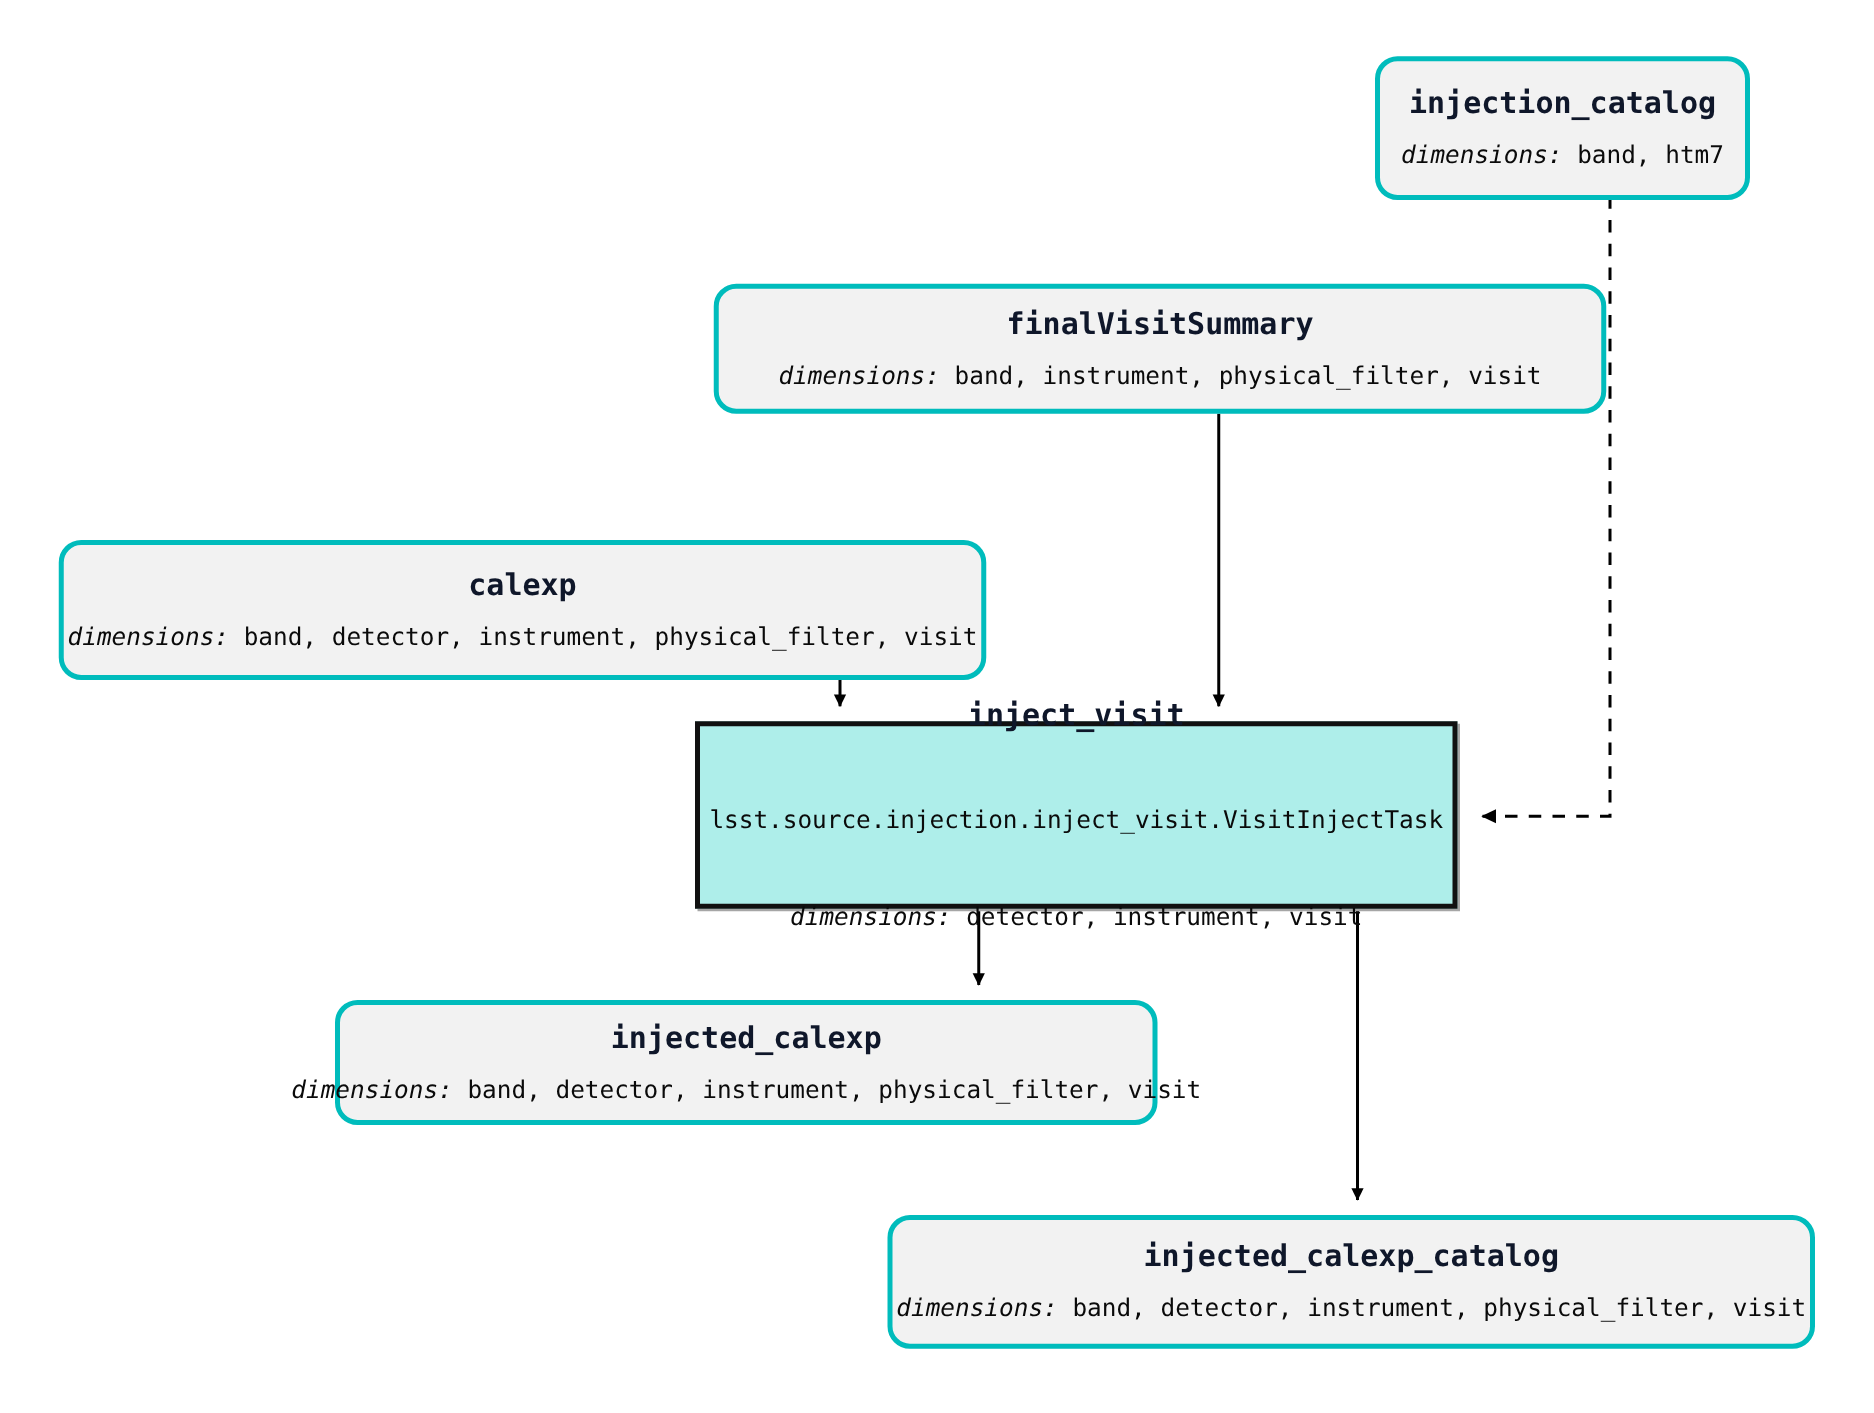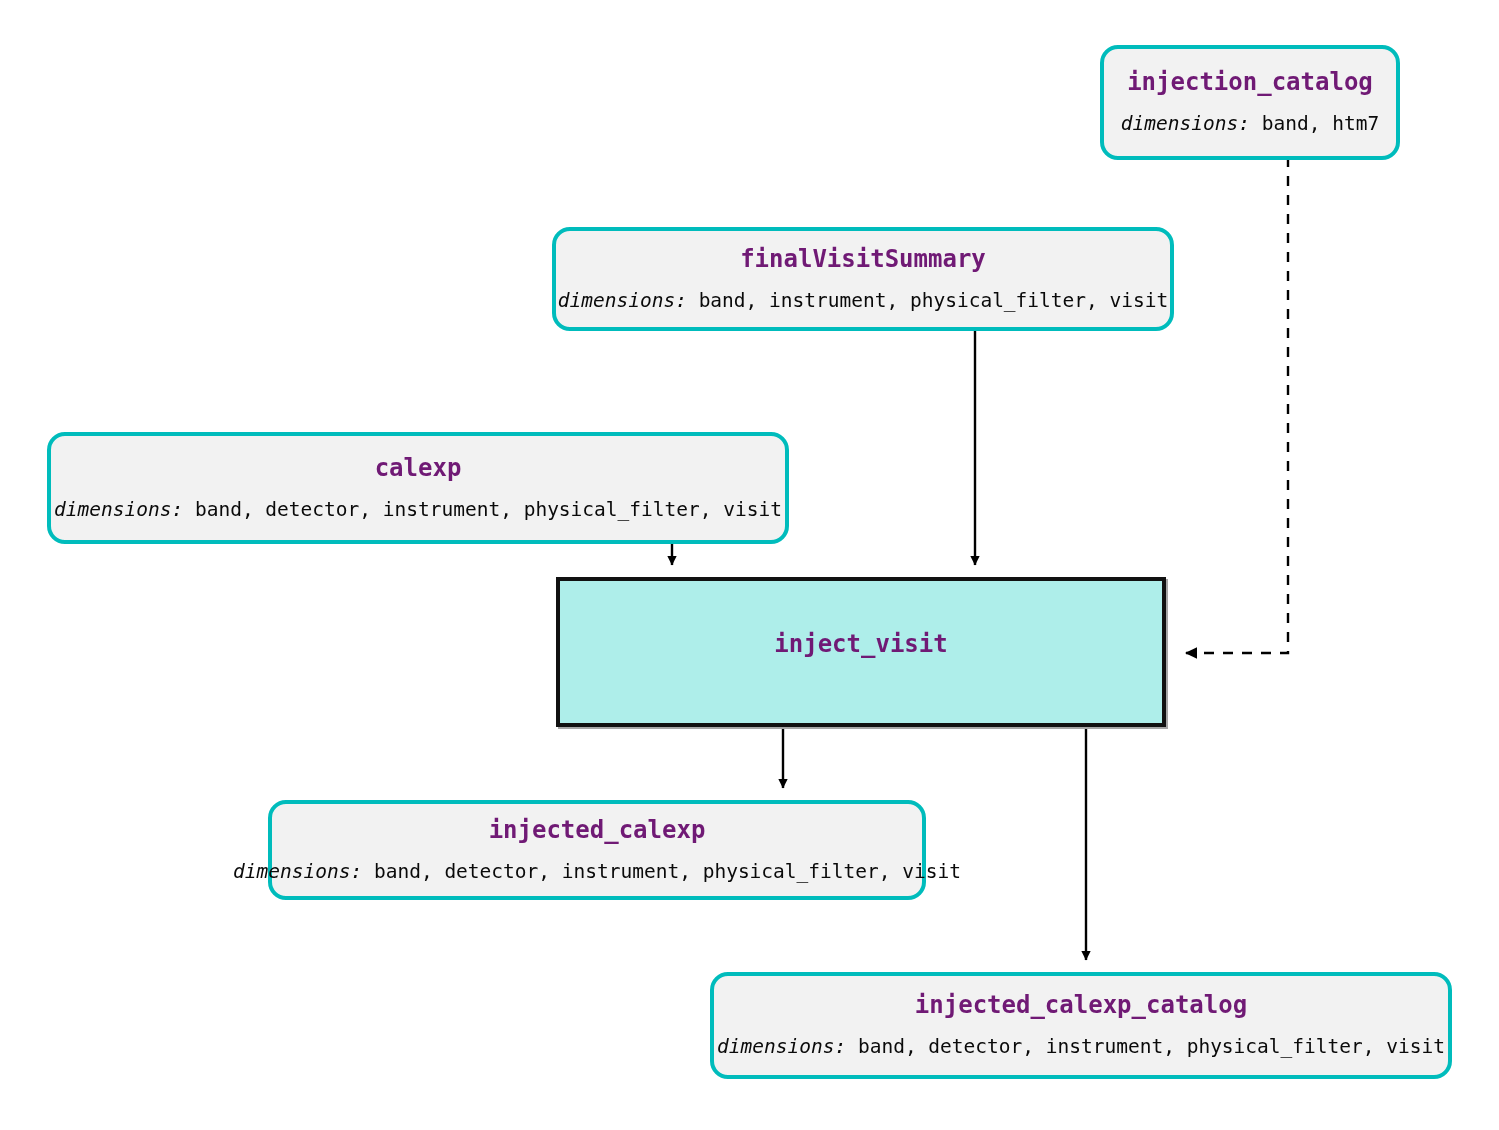--- a/index.html
+++ b/index.html
@@ -39,21 +39,21 @@
   .node.task {
     background: #aeeeea;
     border: 4px solid #111111;
     border-radius: 0;
     box-shadow: 2px 2px 0 0 rgba(0,0,0,0.35);
   }
   .node-title {
     font-family: "DejaVu Sans Mono", monospace;
     font-weight: bold;
     font-size: 24px;
-    color: #701a75;
+    color: #0f172a;
     letter-spacing: 0px;
     white-space: nowrap;
     line-height: 1.15;
   }
   .node-sub {
     font-family: "DejaVu Sans Mono", monospace;
     font-size: 19.5px;
     color: #0a0a0a;
     white-space: nowrap;
     line-height: 1.15;
@@ -109,36 +109,40 @@
     </g>
   </svg>
 
   <div class="node dataset" style="left:1100px; top:45px; width:300px; height:115px;">
     <div class="node-title">injection_catalog</div>
     <div class="node-sub">
       <span class="dim-label">dimensions:</span><span> band, htm7</span>
     </div>
   </div>
 
-  <div class="node dataset" style="left:552px; top:227px; width:622px; height:104px;">
+  <div class="node dataset" style="left:571px; top:227px; width:714px; height:104px;">
     <div class="node-title">finalVisitSummary</div>
     <div class="node-sub">
       <span class="dim-label">dimensions:</span><span> band, instrument, physical_filter, visit</span>
     </div>
   </div>
 
   <div class="node dataset" style="left:47px; top:402px; width:742px; height:112px;margin-top:30px;">
     <div class="node-title">calexp</div>
     <div class="node-sub">
       <span class="dim-label">dimensions:</span><span> band, detector, instrument, physical_filter, visit</span>
     </div>
   </div>
 
   <div class="node task" style="left:556px; top:577px; width:610px; height:150px;gap:45px;">
     <div class="node-title">inject_visit</div>
+    <div class="node-task-class">lsst.source.injection.inject_visit.VisitInjectTask</div>
+    <div class="node-sub">
+      <span class="dim-label">dimensions:</span><span> detector, instrument, visit</span>
+    </div>
   </div>
 
   <div class="node dataset" style="left:268px; top:800px; width:658px; height:100px;">
     <div class="node-title">injected_calexp</div>
     <div class="node-sub">
       <span class="dim-label">dimensions:</span><span> band, detector, instrument, physical_filter, visit</span>
     </div>
   </div>
 
   <div class="node dataset" style="left:710px; top:972px; width:742px; height:107px;">

